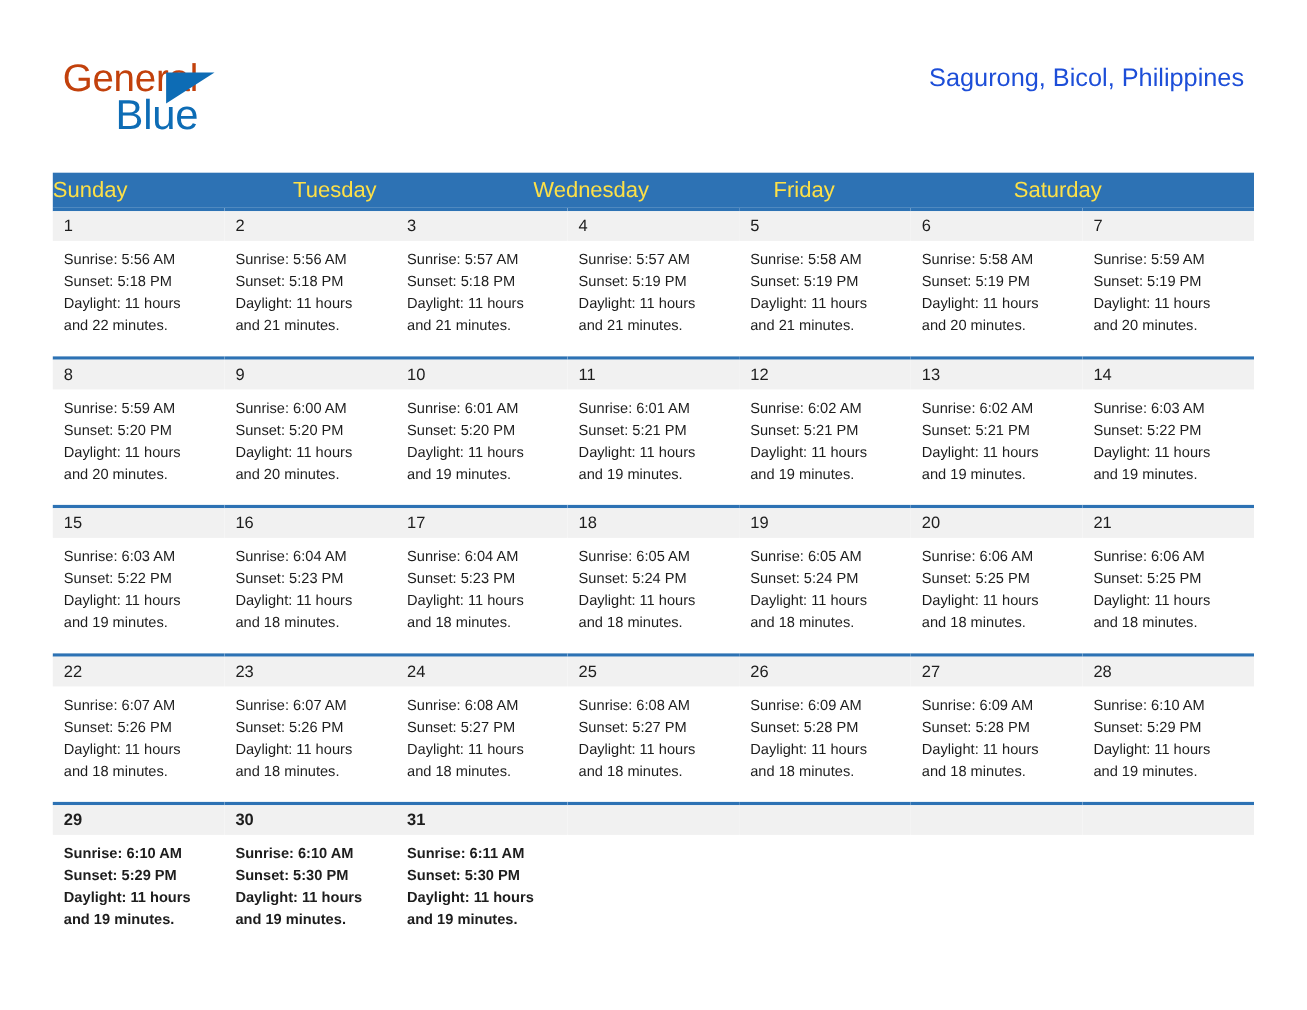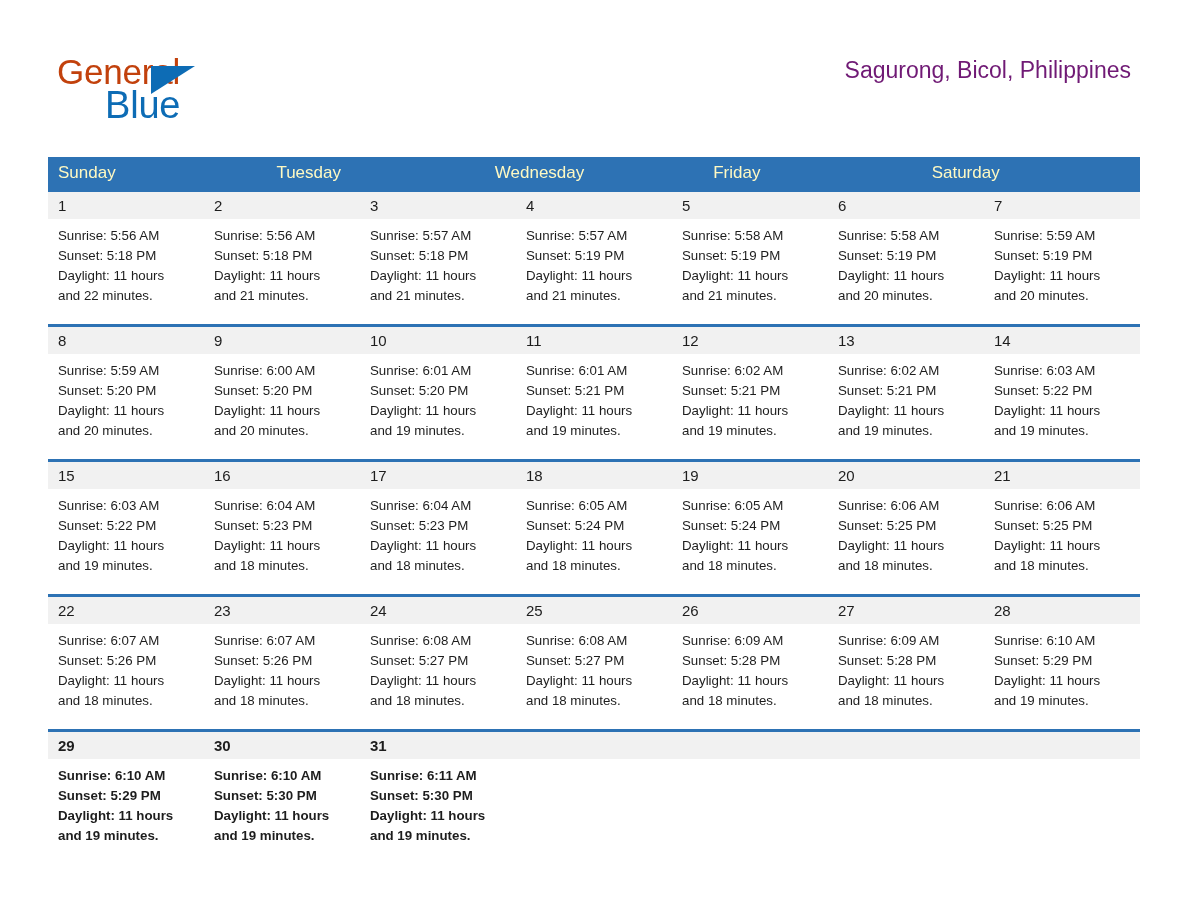--- a/index.html
+++ b/index.html
@@ -74,44 +74,43 @@
   .cal-title {
     font-size: 40px;
     font-weight: 400;
     color: #0f0f0f;
     line-height: 52px;
     letter-spacing: 0px;
   }
   .cal-subtitle {
     font-size: 23px;
     font-weight: 400;
-    color: #701a75;
+    color: #1d4ed8;
     line-height: 32px;
     margin-top: 6px;
   }
 
   
   .calendar {
     position: absolute;
     left: 48px;
     top: 157px;
     width: 1092px;
   }
   .weekday-row {
     display: flex;
     background: #2d72b4;
     height: 32px;
   }
   .weekday {
     flex: 1 1 0;
     min-width: 0;
-    color: #fef9c3;
-    font-size: 17px;
+    color: #fde047;
+    font-size: 20px;
     line-height: 32px;
-    padding-left: 10px;
     box-sizing: border-box;
     white-space: nowrap;
     overflow: hidden;
   }
   .week-row {
     display: flex;
     height: 135px;
   }
   .week-row.last {
     height: 120px;

